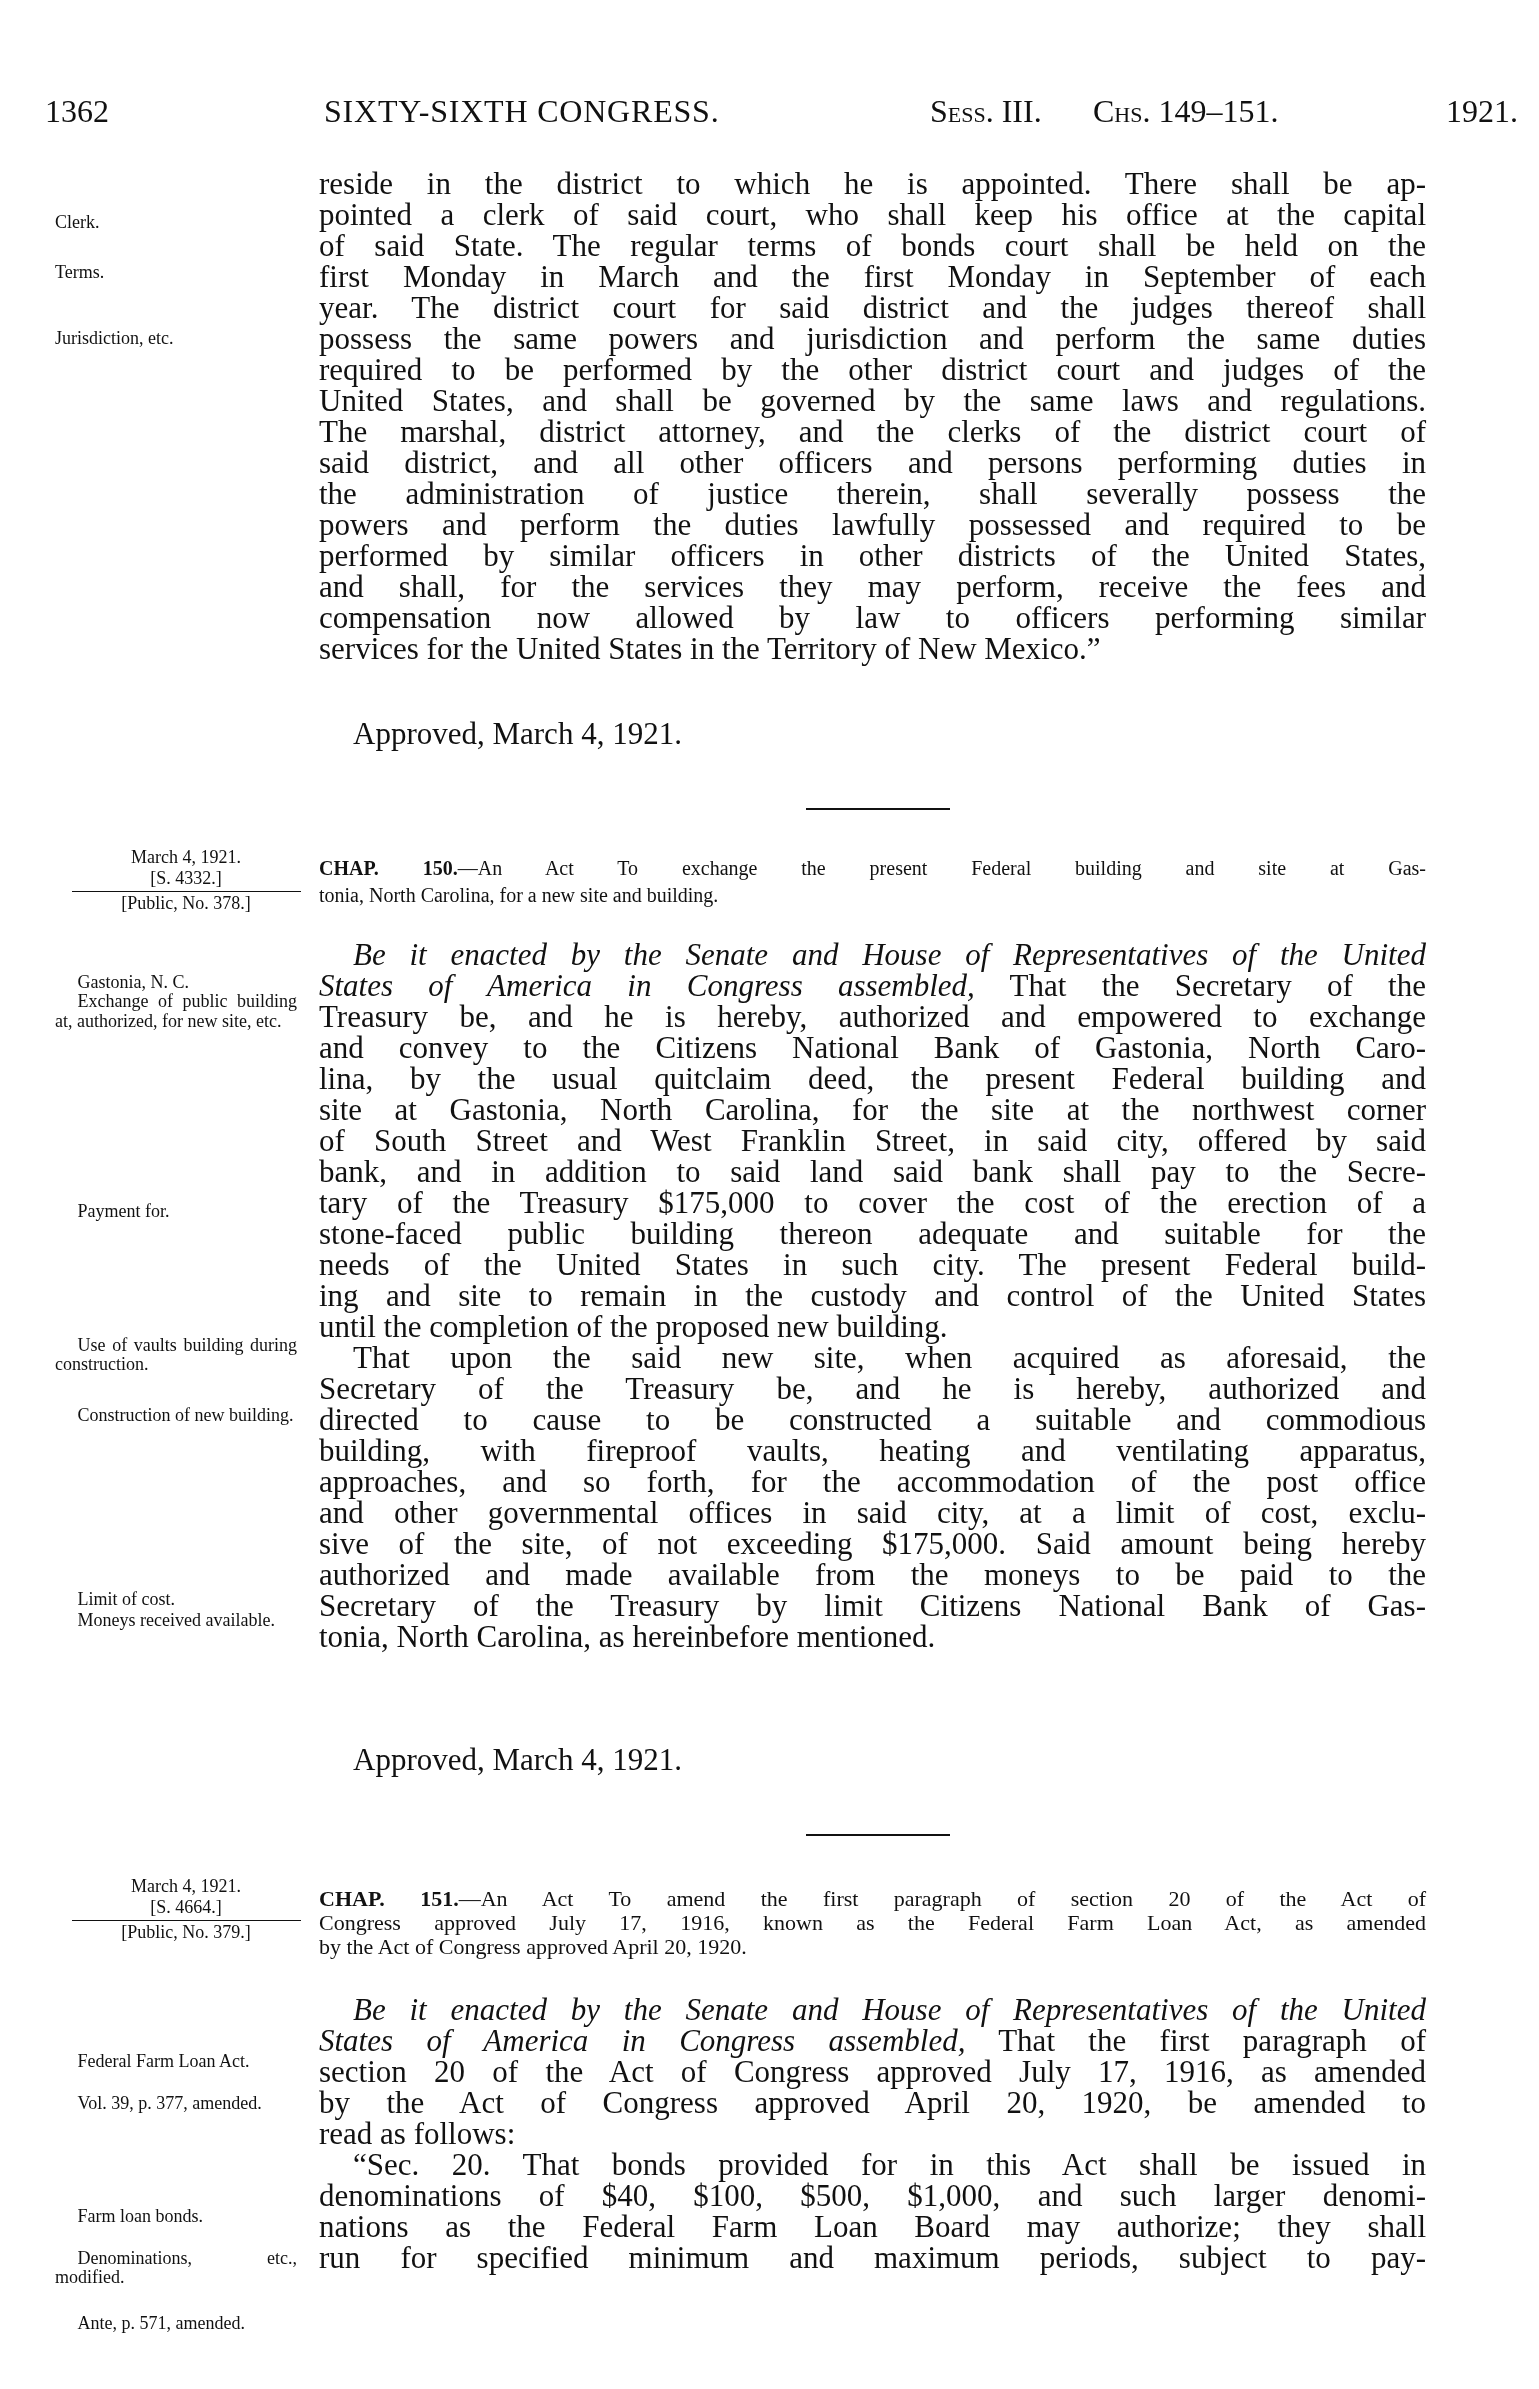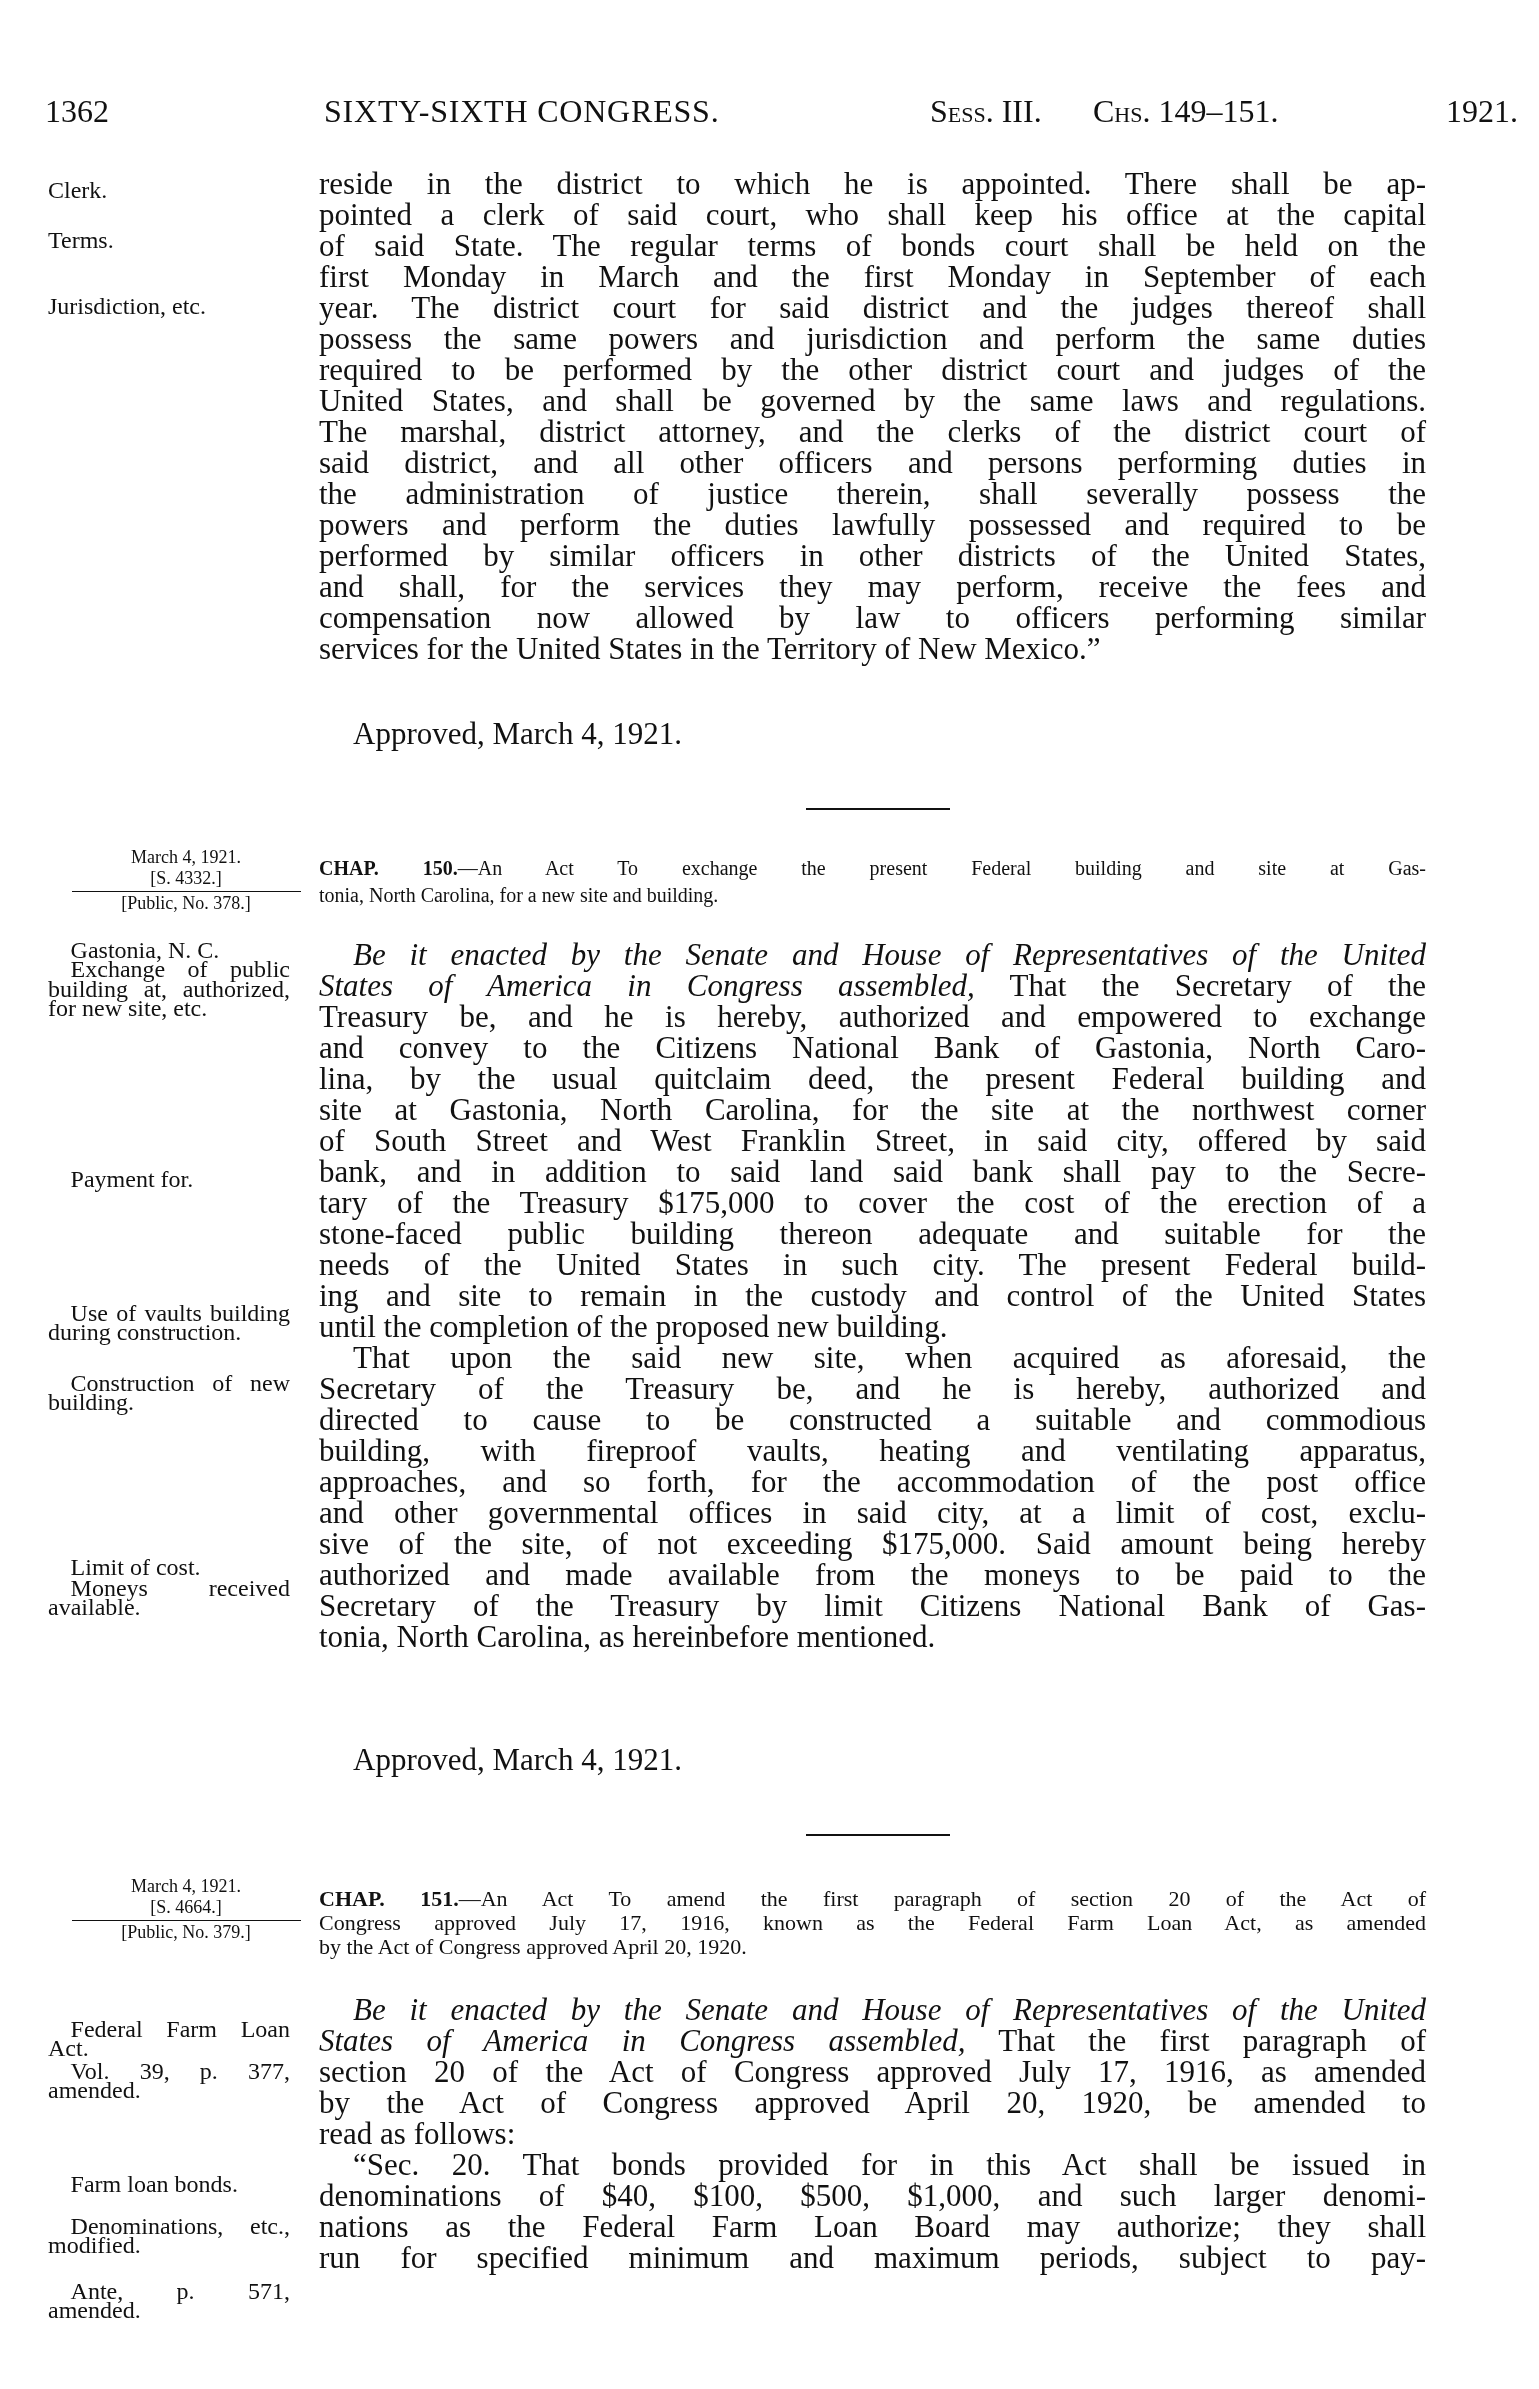--- a/index.html
+++ b/index.html
@@ -15,21 +15,21 @@
   .hdr .chs { position: absolute; left: 1048px; }
   .hdr .yr { position: absolute; left: 1376px; margin-left: 25px; }
   .sc { font-variant: small-caps; }
 
   .body { position: absolute; left: 319px; width: 1107px; font-size: 31px; line-height: 27.5px; text-align: justify; }
   .body .ln { display: block; text-align: justify; text-align-last: justify; white-space: nowrap; height: 27.5px; }
   .body .last { text-align-last: left; }
   .indent { padding-left: 34px; }
   .approved { position: absolute; left: 353px; font-size: 31px; }
 
-  .mn { position: absolute; font-size: 24px; line-height: 19.4px; width: 226px; left: 48px; }
+  .mn { position: absolute; font-size: 18px; line-height: 19.4px; width: 226px; left: 55px; margin-top: 32px; }
   .mnc { position: absolute; left: 65px; width: 242px; text-align: center; font-size: 18px; line-height: 21px; }
   .mnc .rule { border-top: 1.6px solid #111; margin: 1.6px 6.5px; }
 
   .sep { position: absolute; height: 2.4px; background: #111; width: 144px; left: 806px; }
 
   .chap { position: absolute; left: 319px; width: 1107px; font-size: 20px; line-height: 27px; }
   .chap .ln { display:block; text-align: justify; text-align-last: justify; white-space: nowrap; }
   .chap .last { text-align-last: left; }
   .chap b { font-weight: bold; }
   .enact { font-style: italic; }

